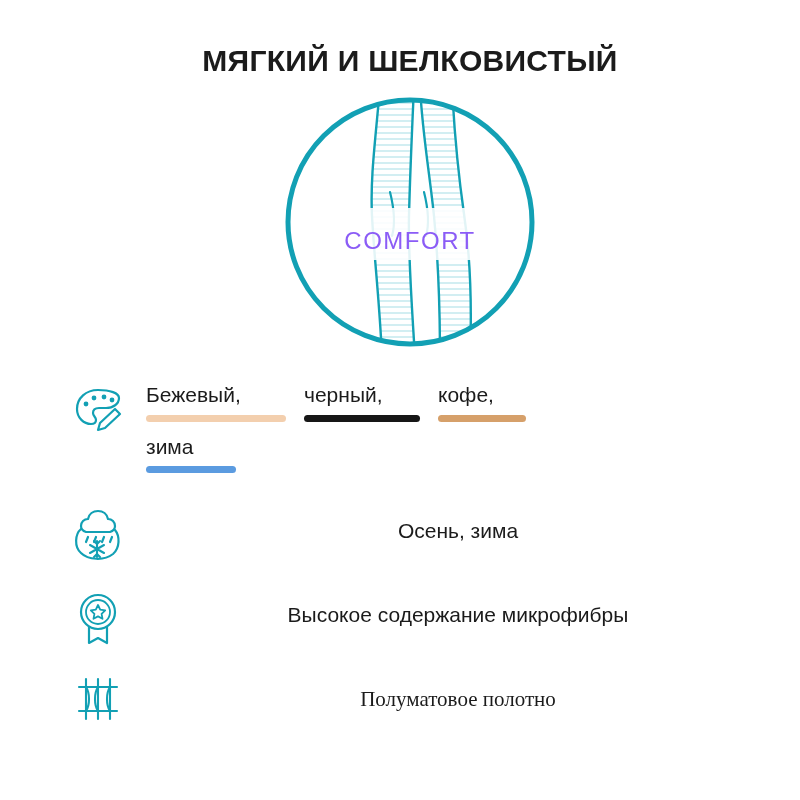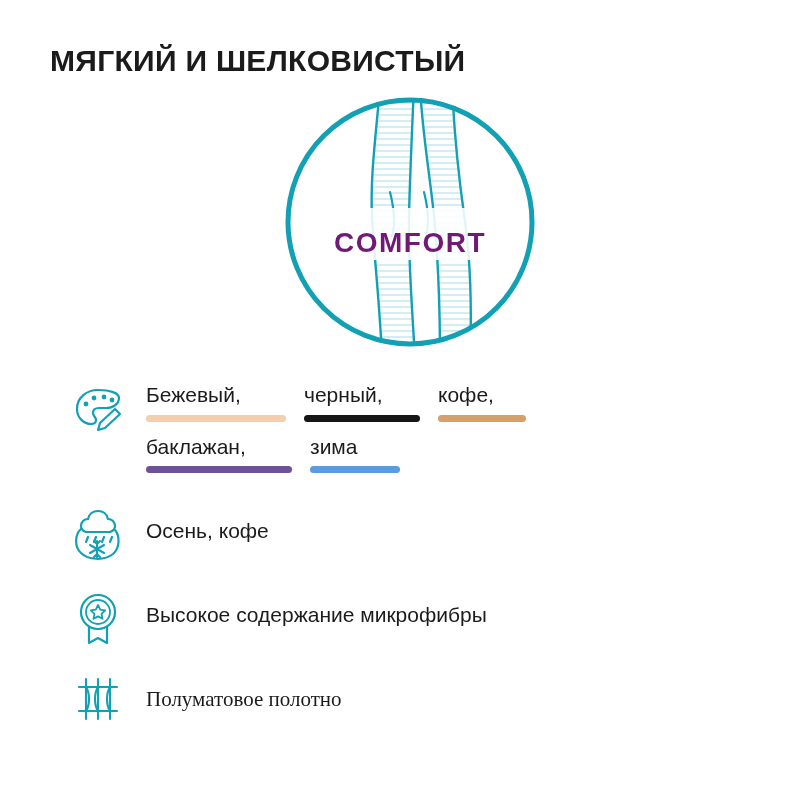--- a/index.html
+++ b/index.html
@@ -15,20 +15,21 @@
     overflow: hidden;
     position: relative;
   }
 
   .page {
     width: 796px;
     height: 800px;
     position: relative;
     box-sizing: border-box;
     padding: 42px 26px 0 50px;
+    text-align: center;
   }
 
   
   .headline {
     font-size: 30px;
     font-weight: bold;
     line-height: 1.28;
     letter-spacing: 0.3px;
     color: #1b1b1b;
     text-transform: uppercase;
@@ -51,24 +52,24 @@
     transform: translateX(-50%);
     top: 0;
     width: 252px;
     height: 252px;
   }
   .comfort-label {
     position: absolute;
     left: 50%;
     transform: translateX(-50%);
     top: 131px;
-    font-size: 28px;
-    font-weight: bold;
+    font-size: 24px;
+    font-weight: normal;
     letter-spacing: 1.5px;
-    color: #701a75;
+    color: #8b5cf6;
     white-space: nowrap;
   }
 
   
   .features {
     margin-top: 16px;
   }
   .feature-row {
     display: flex;
     align-items: flex-start;
@@ -187,24 +188,20 @@
             <span class="color-name">черный,</span>
             <span class="color-swatch" style="background:#161616;width:116px;"></span>
           </div>
           <div class="color-item">
             <span class="color-name">кофе,</span>
             <span class="color-swatch" style="background:#d6a06a;width:88px;"></span>
           </div>
         </div>
         <div class="color-line">
           <div class="color-item">
-            <span class="color-name">баклажан,</span>
-            <span class="color-swatch" style="background:#6b5299;width:146px;"></span>
-          </div>
-          <div class="color-item">
             <span class="color-name">зима</span>
             <span class="color-swatch" style="background:#5b9be0;width:90px;"></span>
           </div>
         </div>
       </div>
     </div>
 
     <div class="feature-row" style="margin-top:28px;">
       <div class="feature-icon">
         <span class="icon-wrap">
@@ -213,21 +210,21 @@
             <path d="M18 34 L16 39 M26 34 L24 39 M34 34 L32 39 M42 34 L40 39" stroke="#12a0b4" stroke-width="2.2" stroke-linecap="round"></path>
             <path d="M11 26 C5 31 4 44 11 50 C18 57 34 58 43 51 C50 45 50 33 45 27" fill="none" stroke="#12a0b4" stroke-width="2.2" stroke-linecap="round"></path>
             <g stroke="#12a0b4" stroke-width="2.1" stroke-linecap="round">
               <path d="M27 38 L27 54 M20 42 L34 50 M34 42 L20 50"></path>
               <path d="M27 41 l-3 -3 M27 41 l3 -3 M27 51 l-3 3 M27 51 l3 3"></path>
             </g>
           </svg>
         </span>
       </div>
       <div class="feature-body">
-        <div class="feature-text" style="padding-top:14px;">Осень, кофе</div>
+        <div class="feature-text" style="padding-top:14px;">Осень, зима</div>
       </div>
     </div>
 
     <div class="feature-row" style="margin-top:20px;">
       <div class="feature-icon">
         <span class="icon-wrap">
           <svg viewBox="0 0 56 62" width="56" height="62" xmlns="http://www.w3.org/2000/svg">
             <circle cx="28" cy="25" r="17" fill="none" stroke="#12a0b4" stroke-width="2.2"></circle>
             <circle cx="28" cy="25" r="12" fill="none" stroke="#12a0b4" stroke-width="1.8"></circle>
             <path d="M28 18 l2.2 4.6 5 .7 -3.6 3.5 .9 5 -4.5 -2.4 -4.5 2.4 .9 -5 -3.6 -3.5 5 -.7 Z" fill="none" stroke="#12a0b4" stroke-width="1.8" stroke-linejoin="round"></path>

